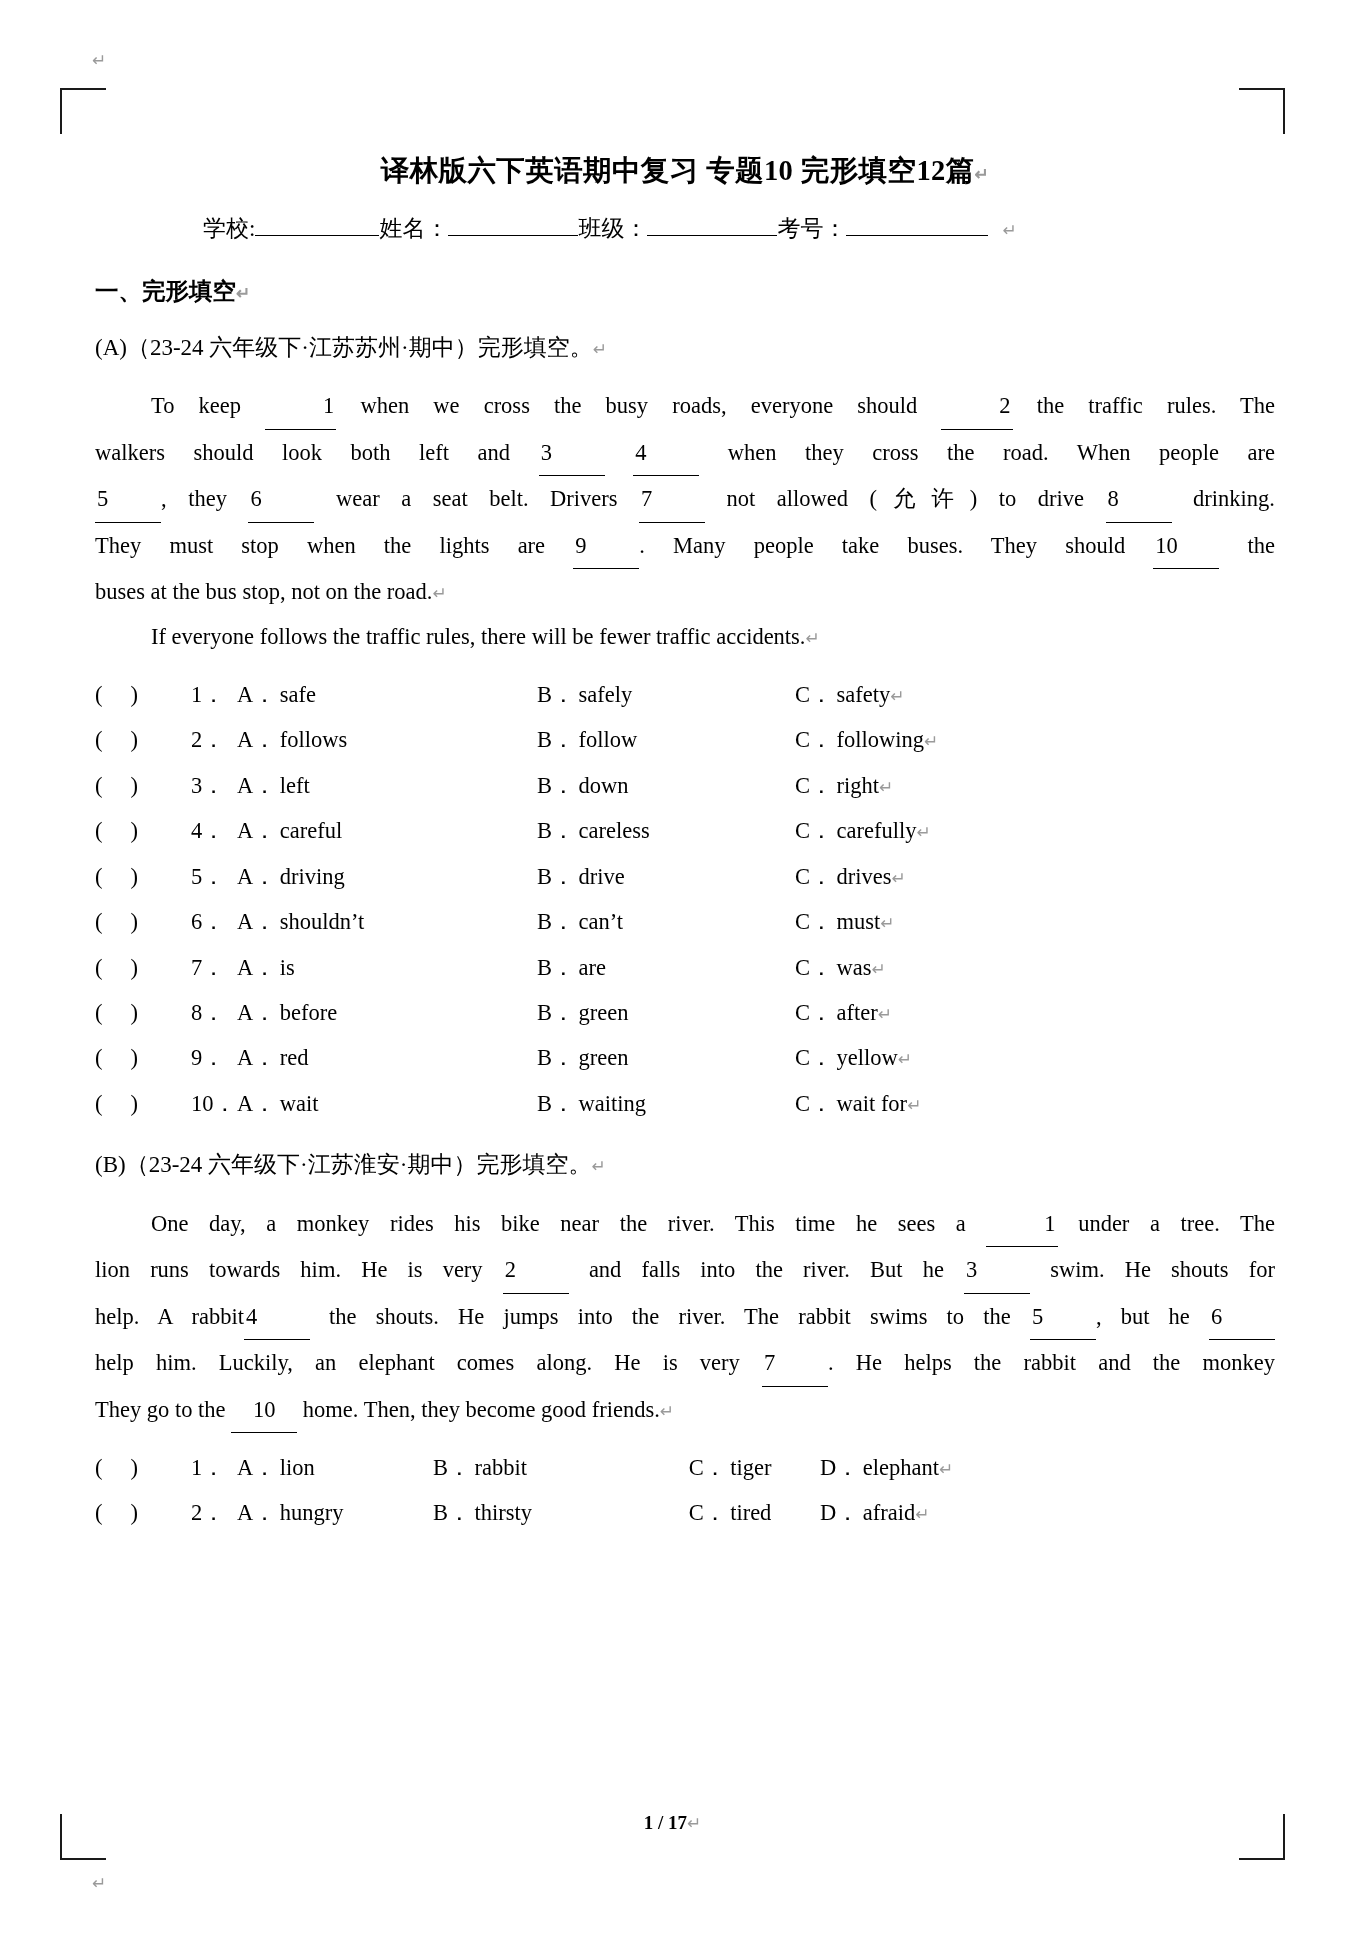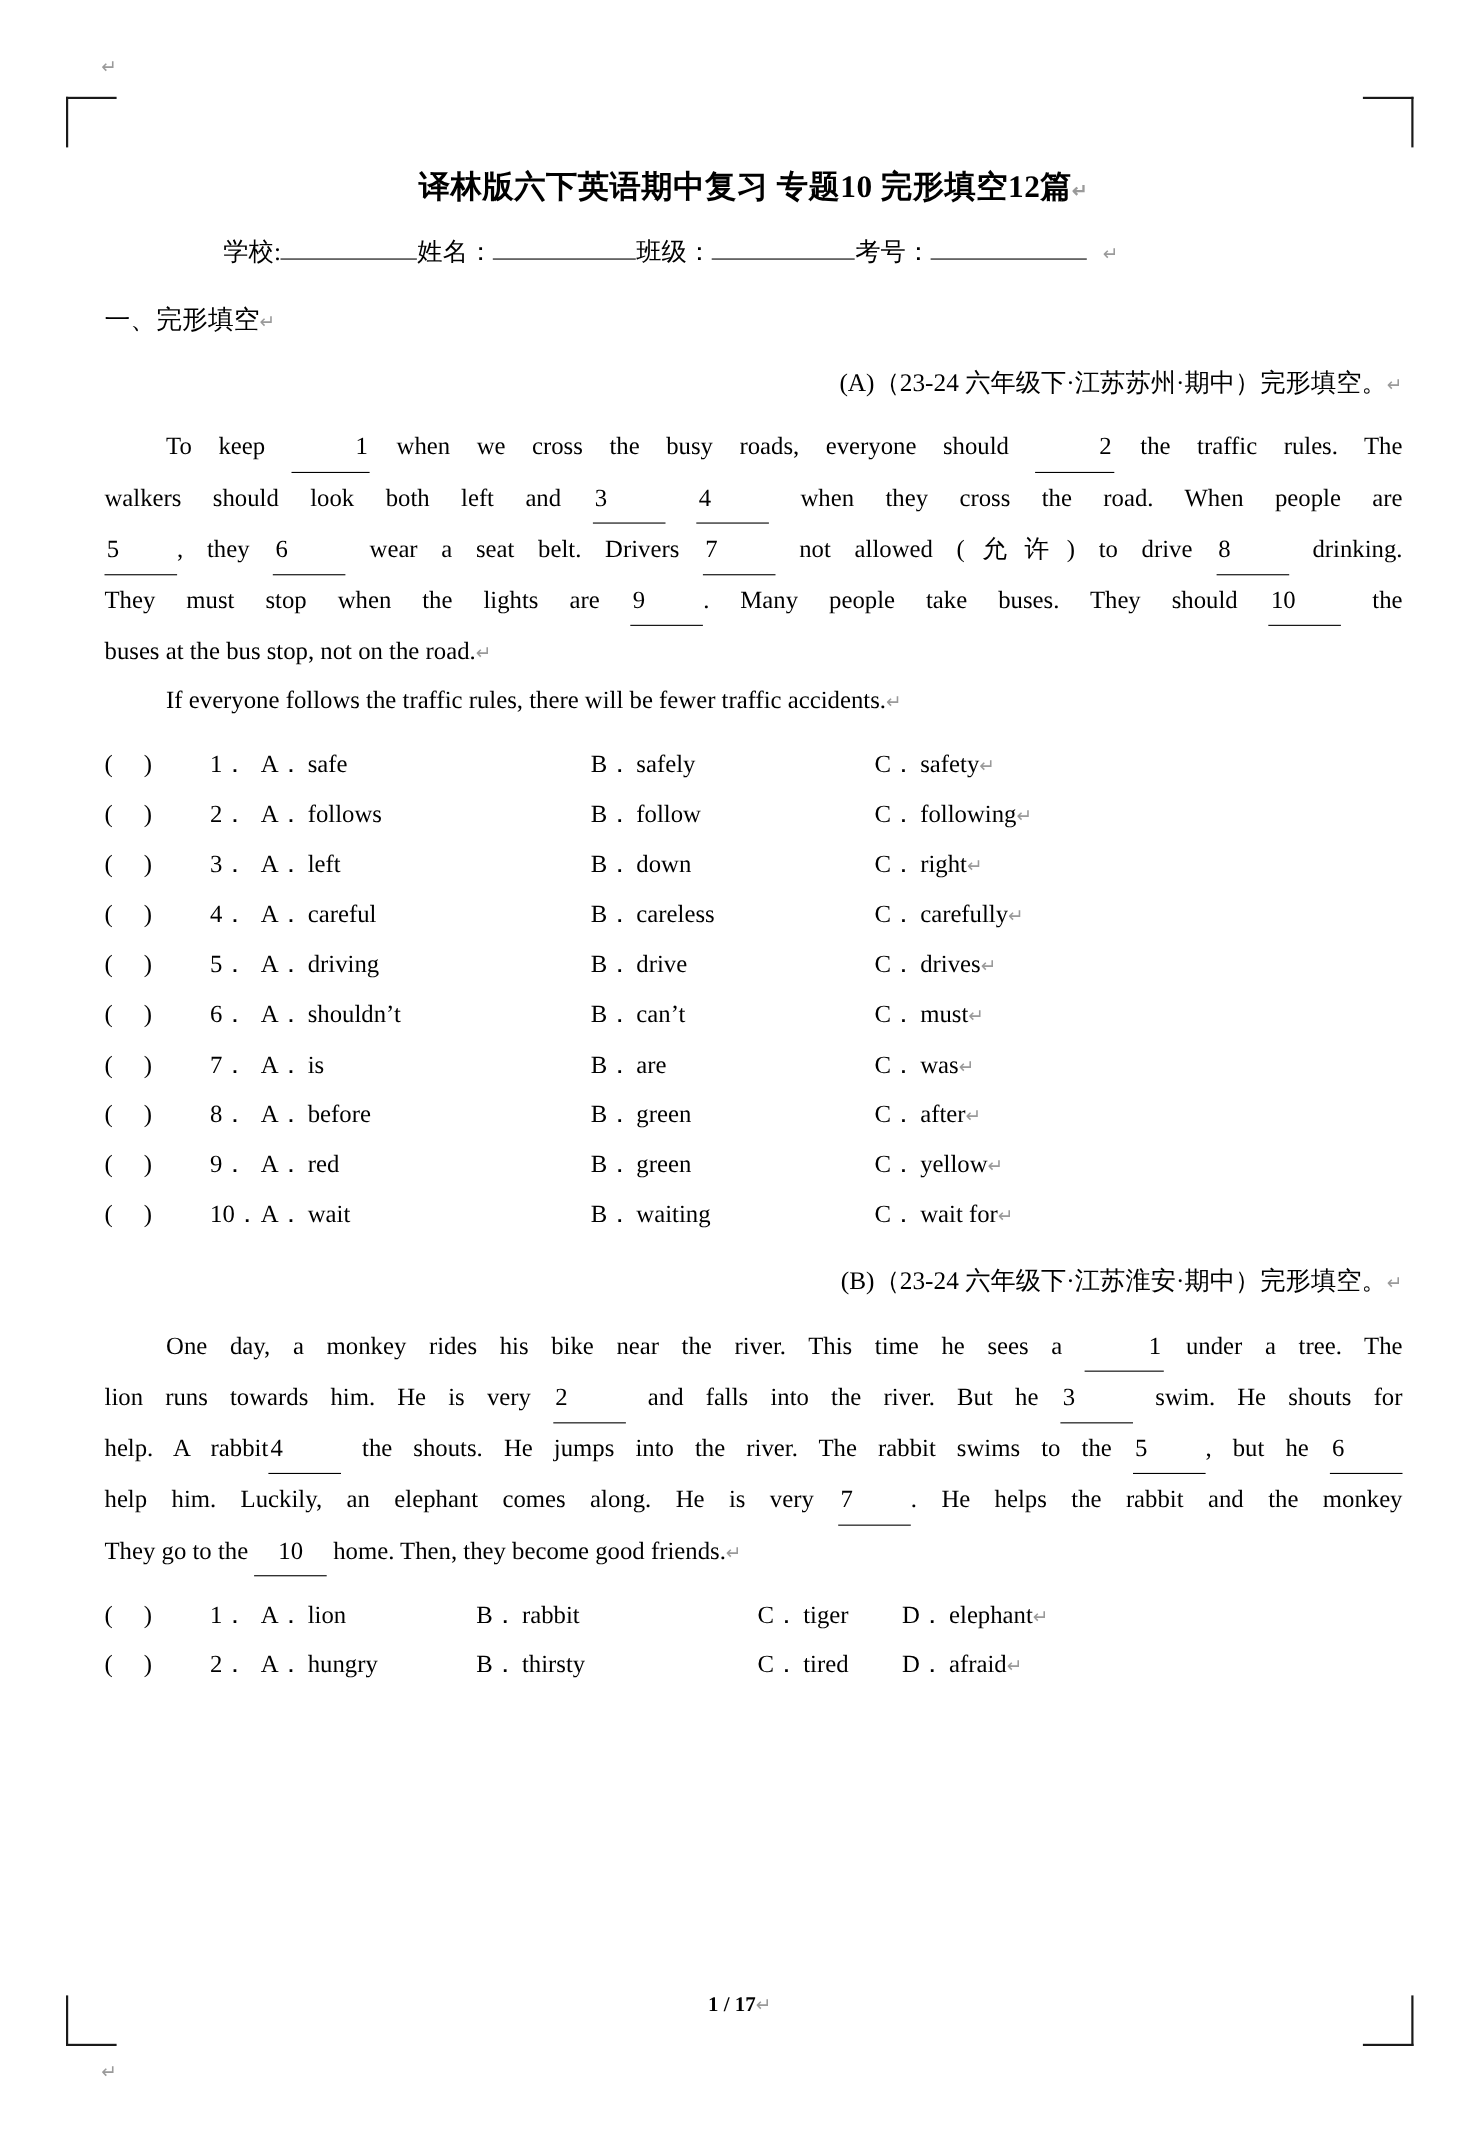--- a/index.html
+++ b/index.html
@@ -80,30 +80,29 @@
   }
   .hf-blank.w1 { width: 124px; }
   .hf-blank.w2 { width: 130px; }
   .hf-blank.w3 { width: 130px; }
   .hf-blank.w4 { width: 142px; }
   .hf-gap { display: inline-block; width: 14px; }
 
   
   .section-heading {
     font-size: 23.5px;
-    font-weight: normal;
+    font-weight: bold;
     margin: 26px 0 0 0;
     line-height: 1.5;
   }
 
   .subsec-line {
     font-size: 23px;
     margin: 22px 0 0 0;
     line-height: 1.5;
-    text-align: right;
   }
 
   
   .passage {
     font-size: 22.5px;
     line-height: 2.02;
     margin: 18px 0 0 0;
     text-align: justify;
     text-justify: inter-word;
   }

